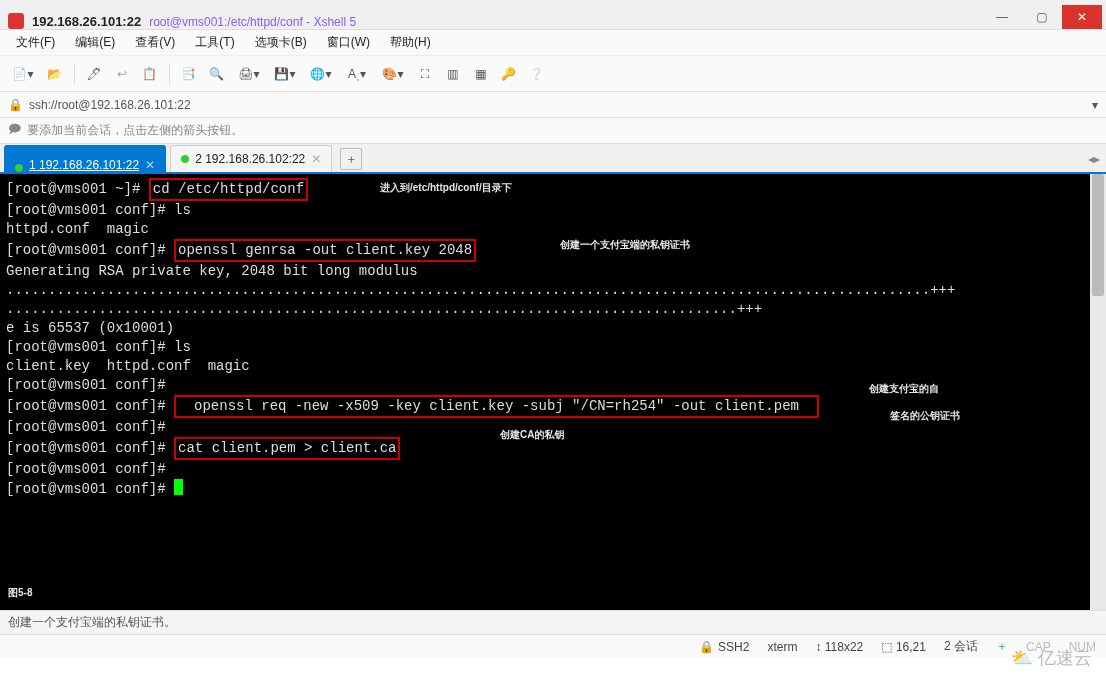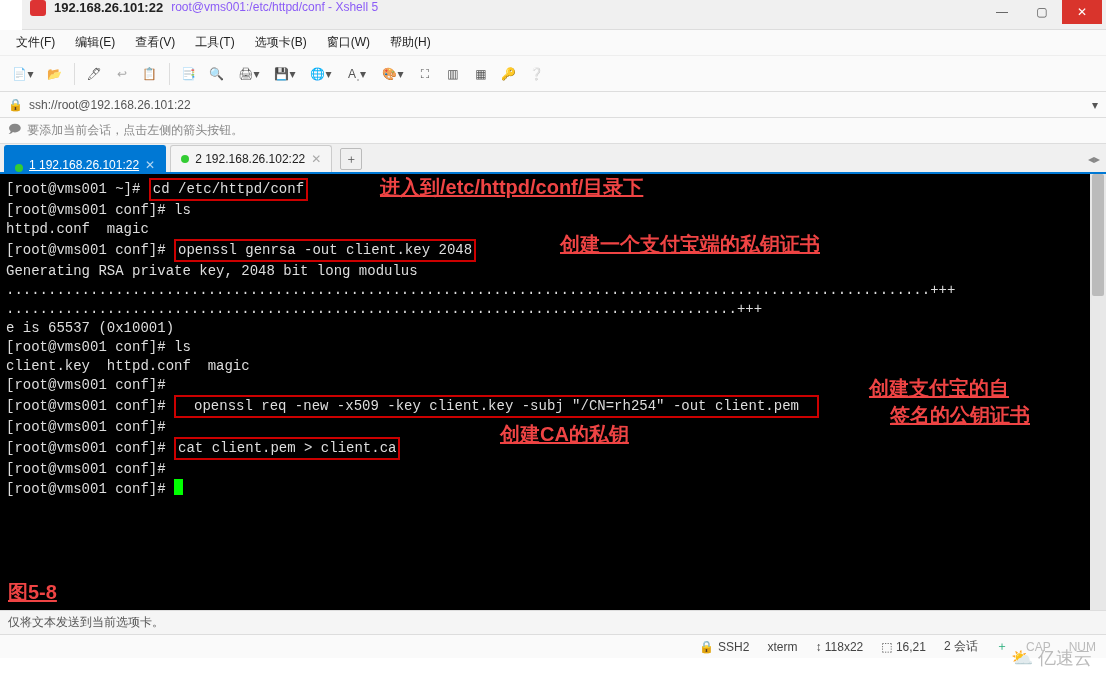--- a/index.html
+++ b/index.html
@@ -1,17 +1,17 @@
 <!DOCTYPE html>
 <html><head>
 <meta charset="utf-8">
 <style>
   * { box-sizing: border-box; margin: 0; padding: 0; }
   body { width: 1106px; height: 684px; font-family: "Microsoft YaHei", Arial, sans-serif; font-size: 12px; background: #fff; overflow: hidden; position: relative; }
-  .titlebar { height: 30px; background: #f0f0f0; display: flex; align-items: flex-start; padding: 0 4px 0 8px; border-bottom: 1px solid #ddd; margin-left: 22px; }
+  .titlebar { height: 30px; background: #f0f0f0; display: flex; align-items: flex-end; padding: 0 4px 0 8px; border-bottom: 1px solid #ddd; }
   .appicon { width: 16px; height: 16px; background: #d33; border-radius: 3px; margin-right: 8px; }
   .title-main { font-size: 13px; font-weight: bold; color: #222; }
   .title-sub { font-size: 12px; color: #8b5cf6; margin-left: 8px; }
   .winbtns { margin-left: auto; display: flex; }
   .winbtn { width: 40px; height: 24px; display: flex; align-items: center; justify-content: center; color: #555; cursor: pointer; }
   .winbtn.close { background: #d9342c; color: #fff; }
   .menubar { height: 26px; display: flex; align-items: center; padding: 0 10px; gap: 8px; background: #fafafa; border-bottom: 1px solid #eee; }
   .menuitem { padding: 3px 6px; color: #222; cursor: pointer; }
   .toolbar { height: 36px; display: flex; align-items: center; padding: 0 6px; gap: 2px; background: #fafafa; border-bottom: 1px solid #ddd; }
   .tbtn { width: 26px; height: 26px; display: flex; align-items: center; justify-content: center; color: #555; cursor: pointer; border-radius: 3px; }
@@ -28,21 +28,21 @@
   .tab.nact .tabdot { background: #3c3; }
   .tabtext { color: #222; }
   .tabclose { font-size: 12px; opacity: .7; cursor: pointer; }
   .tabadd { width: 22px; height: 22px; display: flex; align-items: center; justify-content: center; border: 1px solid #bbb; border-radius: 2px; cursor: pointer; color: #555; margin-left: 4px; margin-bottom: 2px; }
   .tabnav { position: absolute; right: 6px; bottom: 6px; color: #888; display: flex; gap: 6px; }
   .terminal { background: #000; color: #ddd; font-family: "Consolas","Courier New",monospace; font-size: 14px; line-height: 19px; padding: 4px 6px; position: relative; height: 436px; overflow: hidden; }
   .terminal .scroll { position: absolute; right: 0; top: 0; width: 16px; height: 100%; background: #e8e8e8; }
   .terminal .scroll .thumb { position: absolute; left: 2px; right: 2px; top: 0; height: 28%; background: #bbb; border-radius: 2px; }
   .line { white-space: pre; }
   .boxed { border: 2px solid #c00; padding: 0 2px; display: inline-block; }
-  .anno { position: absolute; color: #ef4444; font-weight: bold; font-family: "Microsoft YaHei",sans-serif; font-size: 20px; pointer-events: none; text-decoration: underline; }
+  .anno { position: absolute; color: #e5e5e5; font-weight: bold; font-family: "Microsoft YaHei",sans-serif; font-size: 10px; pointer-events: none; }
   .cursor { display: inline-block; width: 9px; height: 16px; background: #0f0; vertical-align: -2px; }
   .footerbar { height: 24px; display: flex; align-items: center; padding: 0 8px; background: #f5f5f5; border-top: 1px solid #ddd; color: #555; font-size: 12px; }
   .statusbar { height: 24px; display: flex; align-items: center; padding: 0 10px; background: #fafafa; border-top: 1px solid #ddd; color: #444; gap: 18px; justify-content: flex-end; }
   .watermark { position: absolute; right: 14px; bottom: 14px; font-size: 18px; color: #bbb; display: flex; align-items: center; gap: 4px; }
 </style>
 </head>
 <body>
 
 <div class="titlebar">
   <div class="appicon"></div>
@@ -137,21 +137,21 @@
 
   <div class="anno" style="top:4px; left:380px">进入到/etc/httpd/conf/目录下</div>
   <div class="anno" style="top:61px; left:560px">创建一个支付宝端的私钥证书</div>
   <div class="anno" style="top:205px; left:869px">创建支付宝的自</div>
   <div class="anno" style="top:232px; left:890px">签名的公钥证书</div>
   <div class="anno" style="top:251px; left:500px">创建CA的私钥</div>
   <div class="anno" style="bottom:8px; left:8px">图5-8</div>
 </div>
 
 <div class="footerbar">
-  <span>仅将文本发送到当前选项卡。</span>
+  <span>创建一个支付宝端的私钥证书。</span>
 </div>
 
 <div class="statusbar">
   <span><span>🔒</span> <span>SSH2</span></span>
   <span>xterm</span>
   <span><span>↕</span> <span>118x22</span></span>
   <span>⬚ <span>16,21</span></span>
   <span>2 会话</span>
   <span style="color:#2a7">＋</span>
   <span style="color:#bbb">CAP</span>

